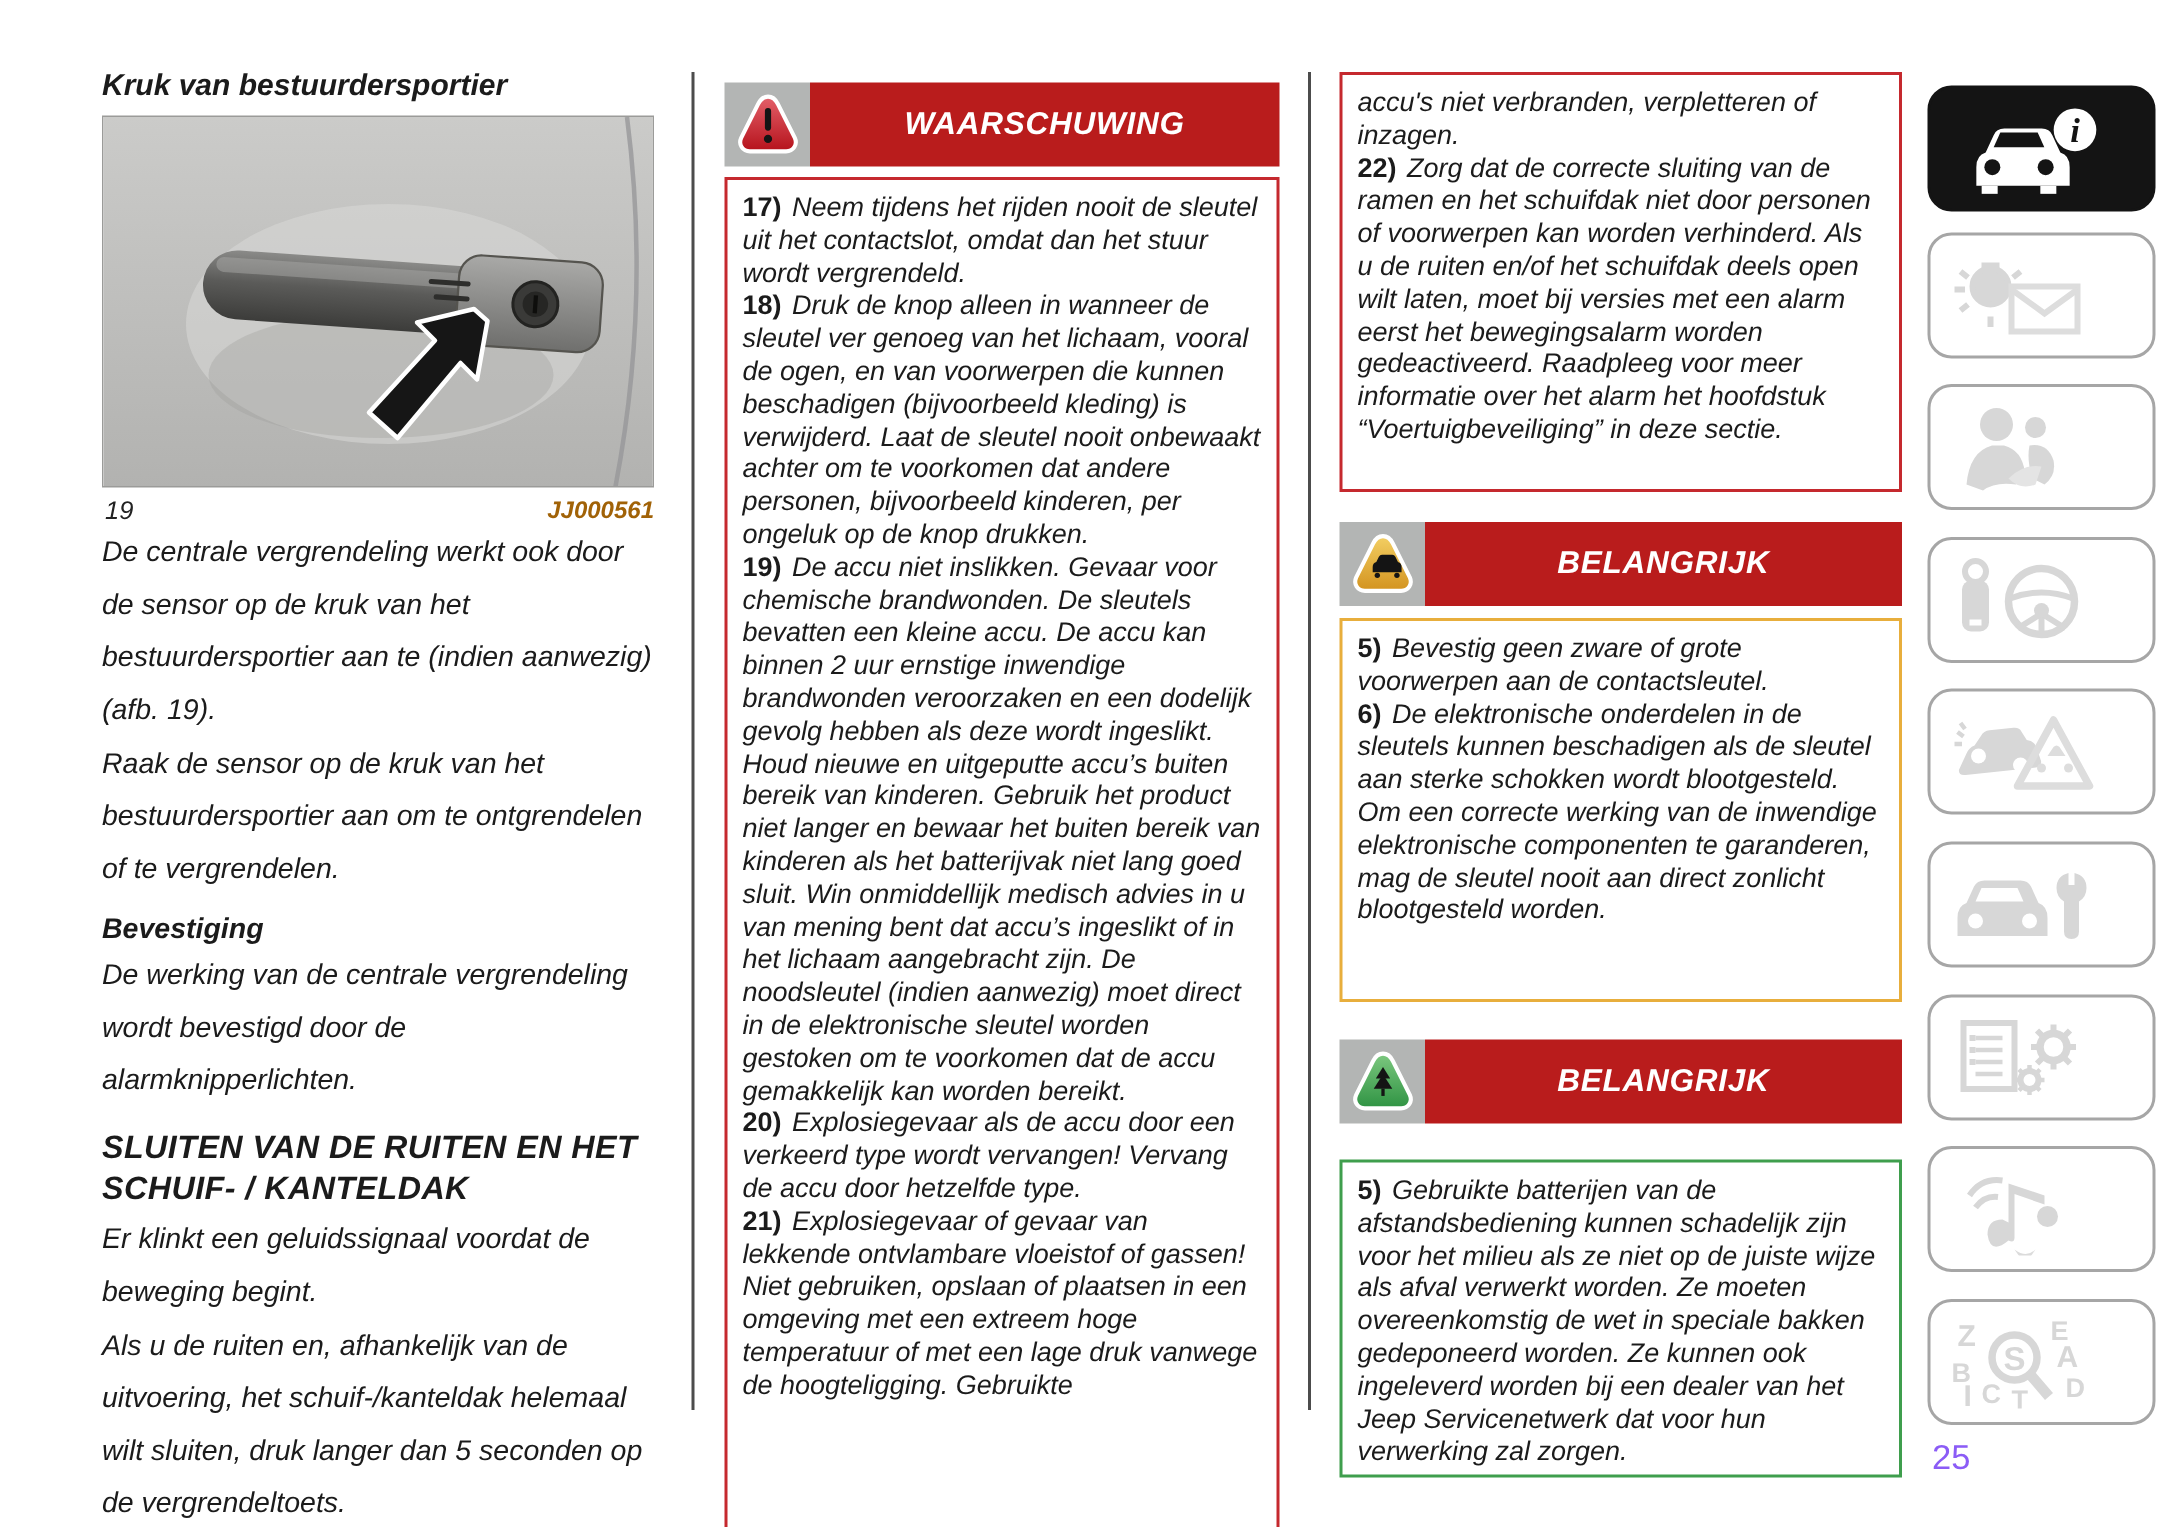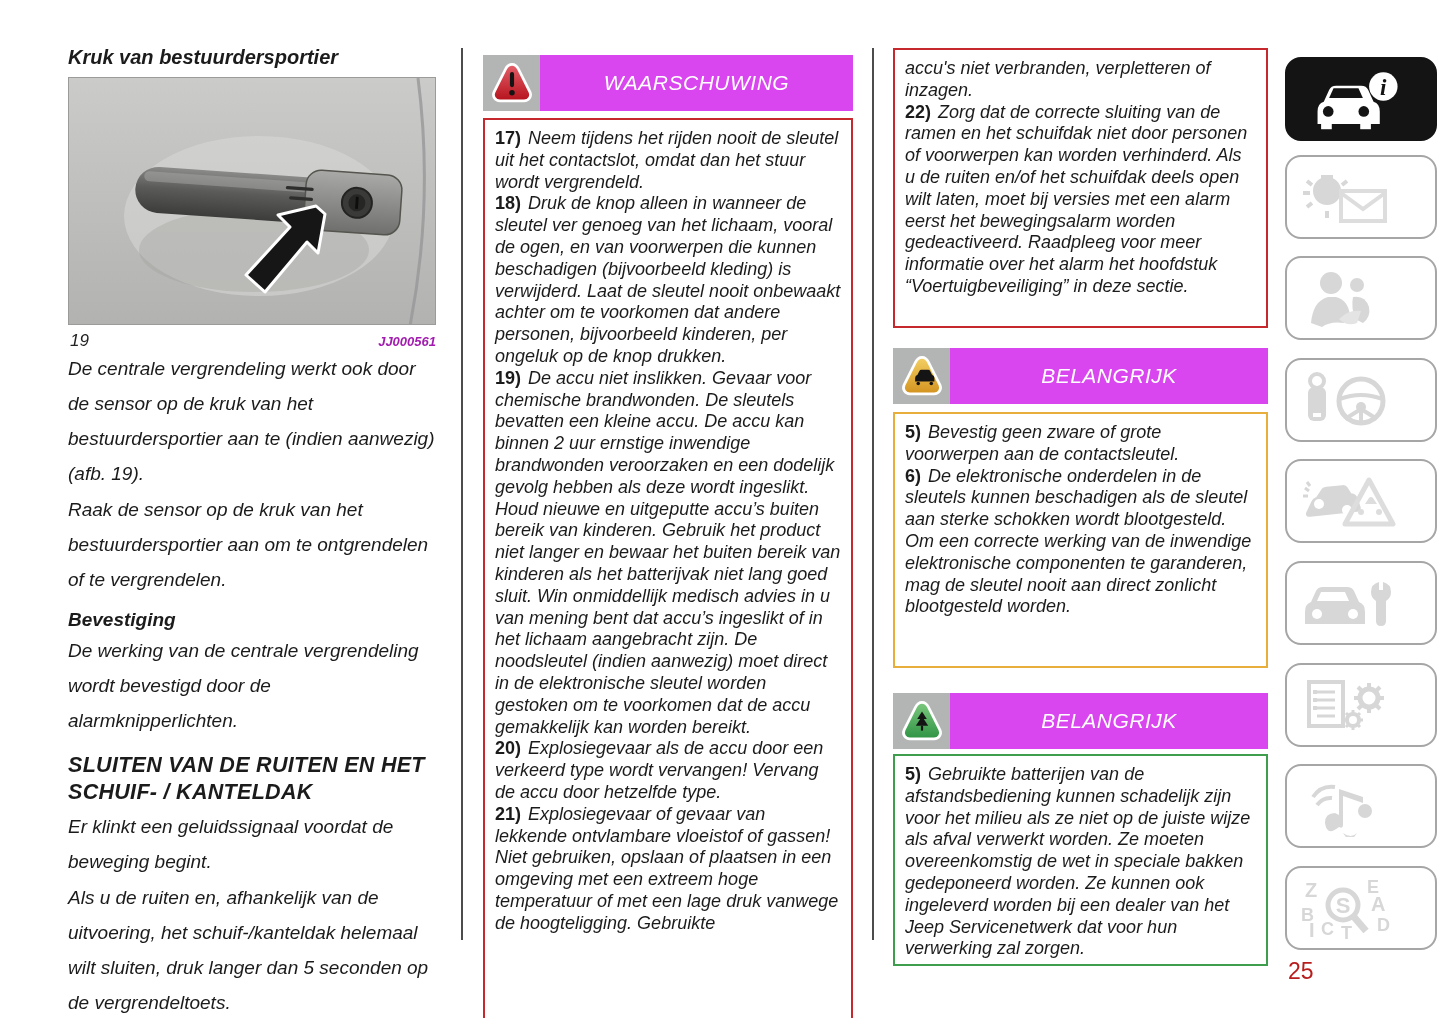--- a/index.html
+++ b/index.html
@@ -10,60 +10,60 @@
   .divider{position:absolute;top:48px;height:892px;width:2px;background:#4c4c4c;}
   #divider-1{left:461px;}
   #divider-2{left:872px;}
 
   
   .col-left{position:absolute;left:68px;top:46px;width:370px;font-style:italic;}
   .h-title{font-size:20px;font-weight:bold;margin:0 0 8px 0;}
   .figure{width:368px;height:248px;border:1px solid #9b9b99;box-sizing:border-box;position:relative;overflow:hidden;}
   .fig-caption{display:flex;justify-content:space-between;align-items:center;margin:6px 2px 0 2px;}
   .fig-num{font-size:17px;color:#222;}
-  .fig-code{font-size:13px;font-weight:bold;color:#a21caf;}
+  .fig-code{font-size:16px;font-weight:bold;color:#a16207;}
   .body-p{font-size:19px;line-height:35px;margin:0 0 0 0;}
   .p-gap{margin-top:1px;}
   .sub-h{font-size:19px;font-weight:bold;margin:12px 0 2px 0;}
   .sec-h{font-size:21.5px;font-weight:bold;letter-spacing:.3px;line-height:27px;margin:14px 0 3px 0;}
   .footnote{display:flex;align-items:center;gap:9px;margin-top:10px;}
   .footnote .fn-label{font-size:15px;font-weight:bold;}
 
   
   .adm-header{display:flex;height:56px;}
   .adm-header .icon-cell{width:57px;background:#b3b5b4;display:flex;align-items:center;justify-content:center;}
-  .adm-header .title-cell{flex:1;background:#d946ef;color:#fff;font-style:italic;font-weight:normal;
+  .adm-header .title-cell{flex:1;background:#b91c1c;color:#fff;font-style:italic;font-weight:bold;
     font-size:21px;letter-spacing:.5px;display:flex;align-items:center;justify-content:center;}
 
   
   .adm-box{border:2px solid #c5292e;padding:8px 10px;margin-top:7px;background:#fff;}
   .adm-box.yellow{border-color:#e8ae3c;}
   .adm-box.green{border-color:#3f9e4d;}
   .adm-box p{font-size:18px;line-height:21.8px;margin:0;}
   .itxt{font-style:italic;}
   .num{font-weight:bold;font-style:normal;padding-right:7px;}
 
   .col-mid{position:absolute;left:483px;top:55px;width:370px;}
   .col-mid .adm-box{min-height:789px;box-sizing:border-box;height:1008px;overflow:hidden;}
 
   .col-right{position:absolute;left:893px;top:48px;width:375px;}
   .cont-box{border:2px solid #c5292e;padding:8px 10px;box-sizing:border-box;height:280px;overflow:hidden;margin-top:0;}
   .cont-box p{font-size:18px;line-height:21.8px;margin:0;}
   #imp-header-1{margin-top:20px;}
   #imp-box-1{box-sizing:border-box;height:256px;overflow:hidden;margin-top:8px;}
   #imp-header-2{margin-top:25px;}
-  #imp-box-2{box-sizing:border-box;height:212px;overflow:hidden;margin-top:5px;}
+  #imp-box-2{box-sizing:border-box;height:212px;overflow:hidden;margin-top:24px;}
 
   
   .sidebar{position:absolute;left:1285px;top:0;width:152px;height:1018px;}
   .tab{position:absolute;left:0;width:152px;height:84px;border:2px solid #a6a6a6;border-radius:16px;
     background:#fff;box-sizing:border-box;display:flex;align-items:center;padding-left:8px;}
   .tab.active{background:#141414;border-color:#141414;}
 
-  .page-num{position:absolute;left:1288px;top:958px;font-size:23px;color:#b91c1c;}
+  .page-num{position:absolute;left:1288px;top:958px;font-size:23px;color:#8b5cf6;}
 </style>
 </head>
 <body>
 
 <div class="col-left">
   <h1 class="h-title">Kruk van bestuurdersportier</h1>
 
   <div class="figure">
     <svg width="368" height="248" viewBox="0 0 368 248">
       <defs>

